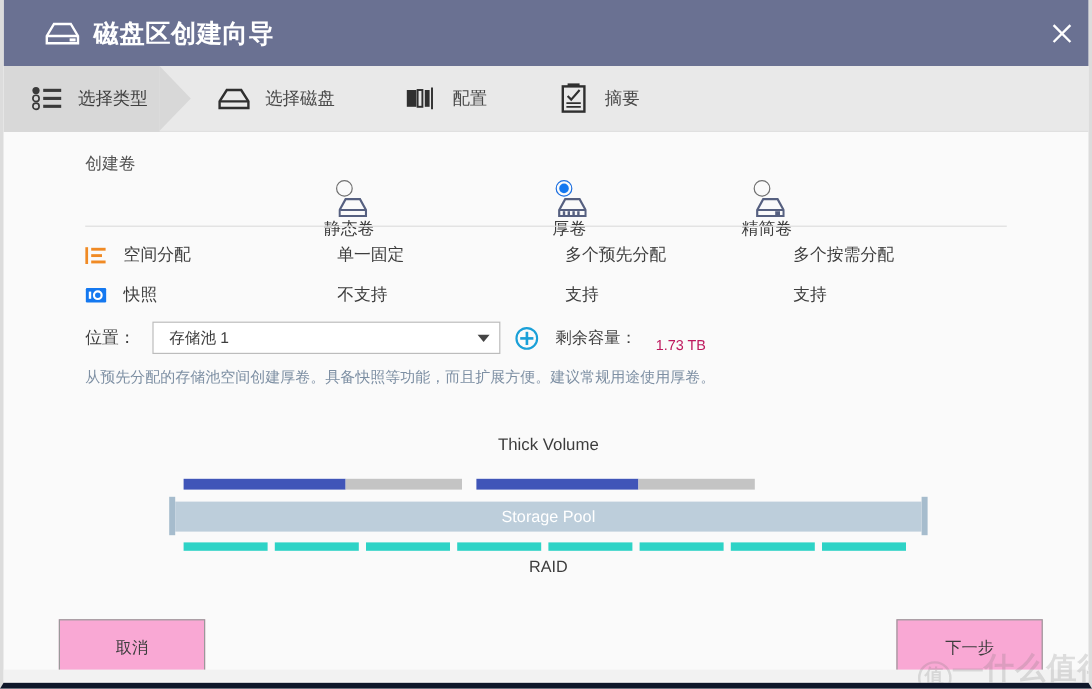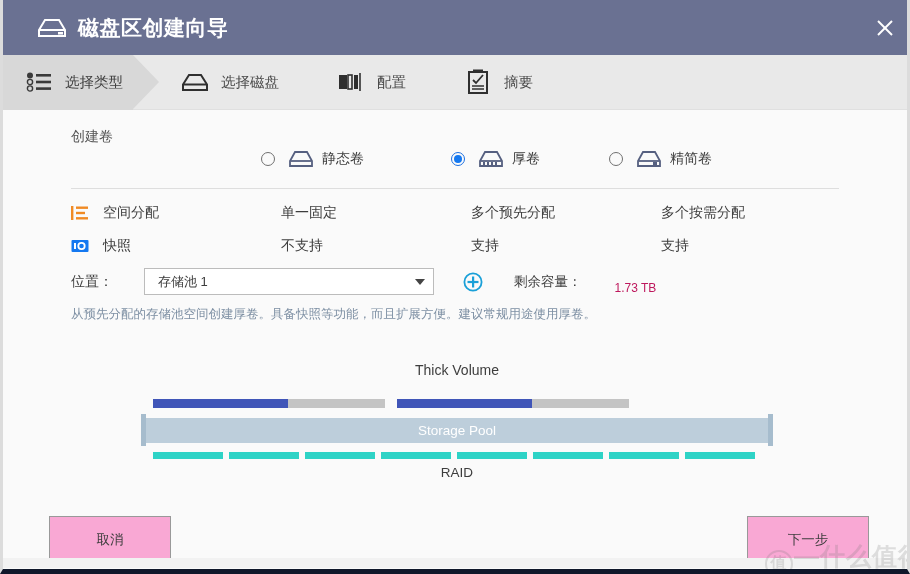--- a/index.html
+++ b/index.html
@@ -126,20 +126,21 @@
     left: 68px; top: 40px;
     width: 768px;
     height: 36px;
     display: flex;
   }
   .opt {
     display: flex;
     align-items: center;
     cursor: pointer;
     position: absolute;
+    flex-direction: column;
   }
   .opt-1 { left: 190px; }
   .opt-2 { left: 380px; }
   .opt-3 { left: 538px; }
   .radio {
     width: 14px; height: 14px;
     border-radius: 50%;
     border: 1.5px solid #707070;
     box-sizing: border-box;
     display: flex; align-items: center; justify-content: center;
@@ -197,21 +198,20 @@
   .cmp-v1 { position: absolute; left: 210px; top: 6px; font-size: 14px; color: #3d3d3d; white-space: nowrap;}
   .cmp-v2 { position: absolute; left: 400px; top: 6px; font-size: 14px; color: #3d3d3d; white-space: nowrap;}
   .cmp-v3 { position: absolute; left: 590px; top: 6px; font-size: 14px; color: #3d3d3d; white-space: nowrap;}
 
   
   .loc-row {
     position: absolute;
     left: 68px; top: 158px;
     display: flex;
     align-items: center;
-    gap: 17px;
   }
   .loc-label {
     font-size: 14px;
     color: #3d3d3d;
     margin-right: 14px;
     white-space: nowrap;
   }
   .select {
     width: 290px;
     height: 27px;

